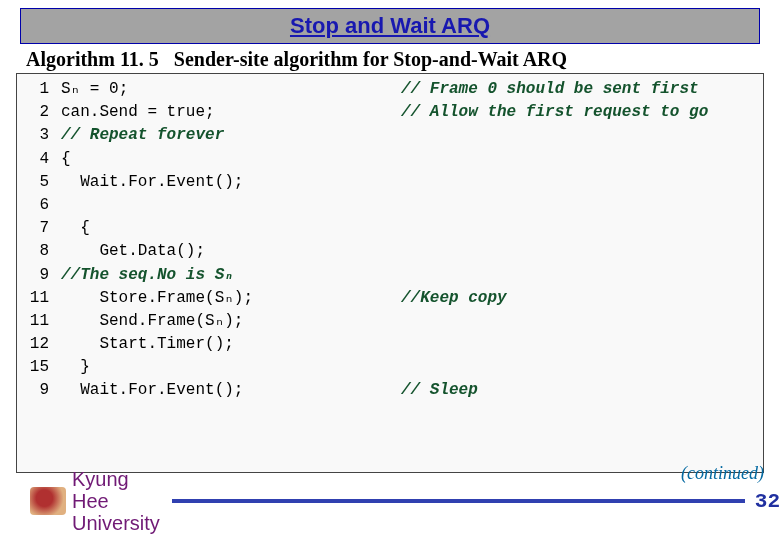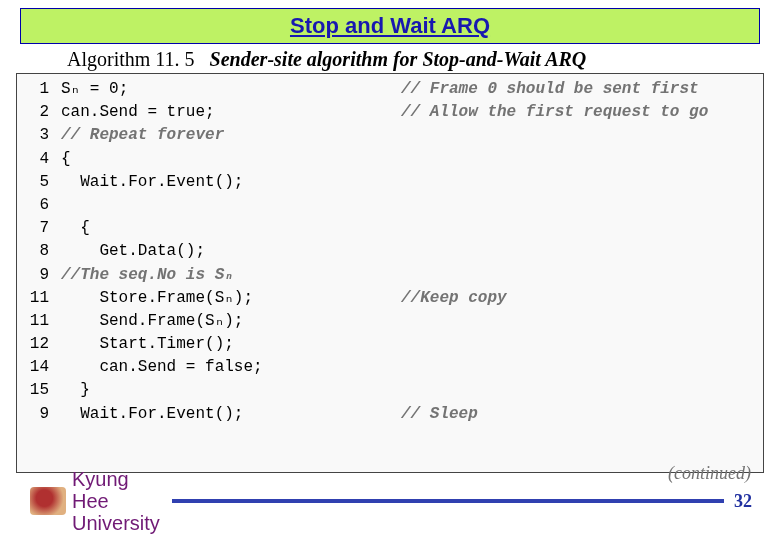--- a/index.html
+++ b/index.html
@@ -6,60 +6,60 @@
   body {
     width: 780px;
     height: 540px;
     background: #fff;
     font-family: Arial, sans-serif;
     position: relative;
     overflow: hidden;
   }
   .title-banner {
     margin: 8px 20px 4px 20px;
-    background: #bef264;
+    background: #a3a3a3;
     border: 1px solid #0000aa;
     text-align: center;
     padding: 4px 0;
   }
   .title-banner .title-text {
     font-weight: bold;
     font-size: 22px;
     color: #1818b0;
     text-decoration: underline;
   }
   .algo-head {
     margin: 2px 0 2px 26px;
     font-family: "Times New Roman", serif;
     font-size: 20px;
   }
-  .algo-label { font-weight: normal; color: #000; margin-left: 41px; }
-  .algo-subtitle { font-style: italic; font-weight: bold; }
+  .algo-label { font-weight: bold; color: #000; }
+  .algo-subtitle { font-weight: bold; }
   .code-box {
     margin: 0 16px 0 16px;
     border: 1px solid #444;
     background: #f9f9f9;
     padding: 4px 12px 4px 4px;
     font-family: "Courier New", monospace;
     font-size: 16px;
     line-height: 1.45;
     height: 400px;
   }
   .code-line { display: flex; white-space: pre; }
   .ln { width: 28px; text-align: right; margin-right: 12px; color:#000; }
   .code-col { flex: 0 0 340px; }
-  .comment-col { flex: 1 1 auto; color: #737373; font-style: italic; font-weight: bold; }
+  .comment-col { flex: 1 1 auto; color: #14532d; font-style: italic; font-weight: bold; }
   .continued {
     position: absolute;
-    right: 29px;
+    right: 16px;
     bottom: 56px;
     font-style: italic;
     font-family: "Times New Roman", serif;
     font-size: 18px;
-    color: #737373;
+    color: #0369a1;
   }
   .footer {
     position: absolute;
     left: 0; right: 0; bottom: 6px;
     display: flex;
     align-items: center;
   }
   .logo {
     width: 36px; height: 28px;
     margin: 0 6px 0 30px;
@@ -74,25 +74,24 @@
     line-height: 1.1;
     width: 90px;
   }
   .footer-rule {
     flex: 1;
     height: 4px;
     background: #3040b0;
     margin: 0 10px;
   }
   .page-num {
-    font-family: Liberation Serif, serif;
+    font-family: Liberation Mono, monospace;
     font-weight: bold;
-    font-size: 18px;
+    font-size: 21px;
     color: #2030a0;
-    margin-right: 28px;
   }
 </style>
 </head>
 <body>
 
 <div class="title-banner">
   <span class="title-text">Stop and Wait ARQ</span>
 </div>
 
 <div class="algo-head">
@@ -107,21 +106,20 @@
     <div class="code-line"><span class="ln">3</span><span class="comment-col">// Repeat forever</span></div>
     <div class="code-line"><span class="ln">4</span><span class="code-col">{</span><span class="comment-col"></span></div>
     <div class="code-line"><span class="ln">5</span><span class="code-col">  Wait.For.Event();</span></div>
     <div class="code-line"><span class="ln">6</span><span class="comment-col"></span></div>
     <div class="code-line"><span class="ln">7</span><span class="code-col">  {</span><span class="comment-col"></span></div>
     <div class="code-line"><span class="ln">8</span><span class="code-col">    Get.Data();</span><span class="comment-col"></span></div>
     <div class="code-line"><span class="ln">9</span><span class="comment-col">//The seq.No is Sₙ</span></div>
     <div class="code-line"><span class="ln">11</span><span class="code-col">    Store.Frame(Sₙ);</span><span class="comment-col">//Keep copy</span></div>
     <div class="code-line"><span class="ln">11</span><span class="code-col">    Send.Frame(Sₙ);</span><span class="comment-col"></span></div>
     <div class="code-line"><span class="ln">12</span><span class="code-col">    Start.Timer();</span><span class="comment-col"></span></div>
-    <div class="code-line"><span class="ln">14</span><span class="code-col">    can.Send = false;</span><span class="comment-col"></span></div>
     <div class="code-line"><span class="ln">15</span><span class="code-col">  }</span><span class="comment-col"></span></div>
     <div class="code-line"><span class="ln">9</span><span class="code-col">  Wait.For.Event();</span><span class="comment-col">// Sleep</span></div>
   </div>
 
 <div class="continued">(continued)</div>
 
 <div class="footer">
   <div class="logo"></div>
   <div class="uni">
     <div>Kyung Hee</div>

